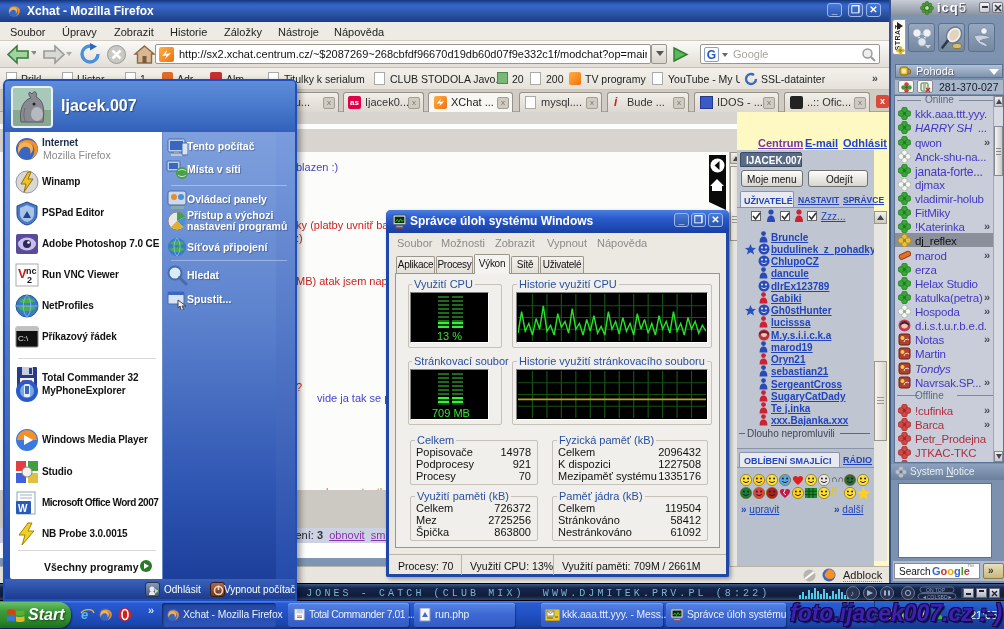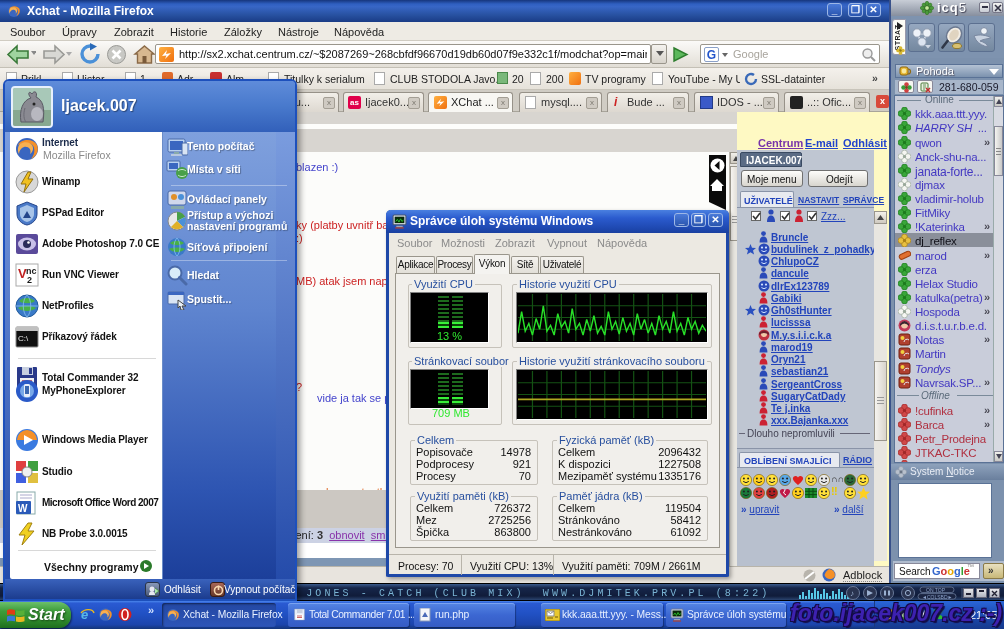--- a/index.html
+++ b/index.html
@@ -652,21 +652,21 @@
         <g stroke="#145214" stroke-width="1">
           <path d="M0 12 H156 M0 24 H156 M0 36 H156"></path>
           <path d="M12 0 V48 M24 0 V48 M36 0 V48 M48 0 V48 M60 0 V48 M72 0 V48 M84 0 V48 M96 0 V48 M108 0 V48 M120 0 V48 M132 0 V48 M144 0 V48"></path>
         </g>
         <polyline fill="none" stroke="#28e028" stroke-width="1.2" points="0,40 3,18 6,38 9,30 12,42 15,25 18,36 21,12 24,38 27,32 30,42 33,20 36,34 39,28 42,40 45,15 48,36 51,30 54,42 57,26 60,38 63,22 66,40 69,33 72,42 75,18 78,36 81,28 84,41 87,24 90,38 93,30 96,42 99,20 102,36 105,26 108,40 111,30 114,42 117,22 120,36 123,28 126,40 129,18 132,38 135,30 138,42 141,24 144,36 147,28 150,40 153,32 156,38"></polyline>
       </svg>
     </div>
 
     <div class="gbox" style="left:12px;top:87px;width:94px;height:64px;"></div>
     <div class="grplabel" style="left:16px;top:81px;">Stránkovací soubor</div>
-    <div class="ledbox" style="left:14px;top:95px;width:79px;height:40px;">
+    <div class="ledbox" style="left:14px;top:95px;width:79px;height:51px;">
       <div class="abs" style="left:27px;top:3px;width:11px;height:24px;background:repeating-linear-gradient(180deg,#1d6a1d 0,#1d6a1d 2px,#000 2px,#000 4px);"></div>
       <div class="abs" style="left:41px;top:3px;width:11px;height:24px;background:repeating-linear-gradient(180deg,#1d6a1d 0,#1d6a1d 2px,#000 2px,#000 4px);"></div>
       <div class="abs" style="left:27px;top:27px;width:11px;height:8px;background:repeating-linear-gradient(180deg,#38f038 0,#38f038 2px,#0a420a 2px,#0a420a 4px);"></div>
       <div class="abs" style="left:41px;top:27px;width:11px;height:8px;background:repeating-linear-gradient(180deg,#38f038 0,#38f038 2px,#0a420a 2px,#0a420a 4px);"></div>
       <div class="abs" style="left:21px;top:37px;color:#30e830;font-size:11px;">709 MB</div>
     </div>
 
     <div class="gbox" style="left:116px;top:87px;width:200px;height:64px;"></div>
     <div class="grplabel" style="left:121px;top:81px;">Historie využití stránkovacího souboru</div>
     <div class="ledbox" style="left:120px;top:95px;width:192px;height:51px;">
@@ -1055,21 +1055,21 @@
             <circle cx="6.5" cy="6.5" r="1.7" fill="#804020"></circle>
           </svg>
         </div>
     <div class="abs" style="left:22px;top:0px;width:16px;height:13px;background:#f6f6f2;border:1px solid #889;border-radius:2px;">
           <svg class="abs" style="left:2px;top:1px;" width="11" height="11" viewBox="0 0 11 11">
             <rect x="1" y="1" width="7" height="8" rx="1" fill="#e8f0e0" stroke="#4a7a3a"></rect>
             <path d="M3 3 H6 M3 5 H6 M3 7 H5" stroke="#4a7a3a" stroke-width=".8"></path>
             <path d="M6 6 L10 10 M10 6 L6 10" stroke="#c03030" stroke-width="1.6"></path>
           </svg>
         </div>
-    <span class="abs" style="left:44px;top:1px;font-size:10.5px;color:#1a1a2a;">281-680-059</span>
+    <span class="abs" style="left:44px;top:1px;font-size:10.5px;color:#1a1a2a;">281-370-027</span>
   </div>
   <div id="icqlist">
     <div class="abs" style="left:0;top:0;width:106px;height:10px;color:#5a6a7a;font-size:10px;">
           <span class="abs" style="left:2px;top:4px;width:24px;height:1px;background:#7a8a9a;"></span>
           <span class="abs" style="left:30px;top:-2px;">Online</span>
           <span class="abs" style="left:64px;top:4px;width:36px;height:1px;background:#7a8a9a;"></span>
         </div>
     <div class="crow" style="top:11.3px;">
     <svg class="ic" width="13" height="13" viewBox="0 0 13 13">
             <g fill="#3aa63a" stroke="#1d7a1d" stroke-width=".7">
@@ -1287,21 +1287,21 @@
     <svg class="ic" width="13" height="13" viewBox="0 0 13 13">
             <rect x="1" y="1" width="11" height="11" rx="2" fill="#b04030" stroke="#702010"></rect>
             <circle cx="4.5" cy="5" r="2" fill="#f0d040"></circle>
             <path d="M6 9 A3 3 0 0 1 11 7" stroke="#e8e8f0" fill="none"></path>
           </svg>
     <span class="nm" style="color:#4338c2;font-size:11.5px;">Navrsak.SP...</span>
     <span class="abs" style="left:87px;top:0px;color:#4a4a55;font-size:11px;font-weight:bold;">»</span>
     </div>
     <div class="abs" style="left:0;top:294.7px;width:106px;height:11px;color:#5a6a7a;font-size:10px;">
           <span class="abs" style="left:2px;top:4px;width:22px;height:1px;background:#7a8a9a;"></span>
-          <span class="abs" style="left:26px;top:-1px;font-style:italic;">Offline</span>
+          <span class="abs" style="left:20px;top:-1px;">Offline</span>
           <span class="abs" style="left:62px;top:4px;width:38px;height:1px;background:#7a8a9a;"></span>
         </div>
     <div class="crow" style="top:307.8px;">
     <svg class="ic" width="13" height="13" viewBox="0 0 13 13">
             <g fill="#d04848" stroke="#a02828" stroke-width=".7">
               <circle cx="6.5" cy="3" r="2.9"></circle>
               <circle cx="6.5" cy="10" r="2.9"></circle>
               <circle cx="3" cy="6.5" r="2.9"></circle>
               <circle cx="10" cy="6.5" r="2.9"></circle>
             </g>

